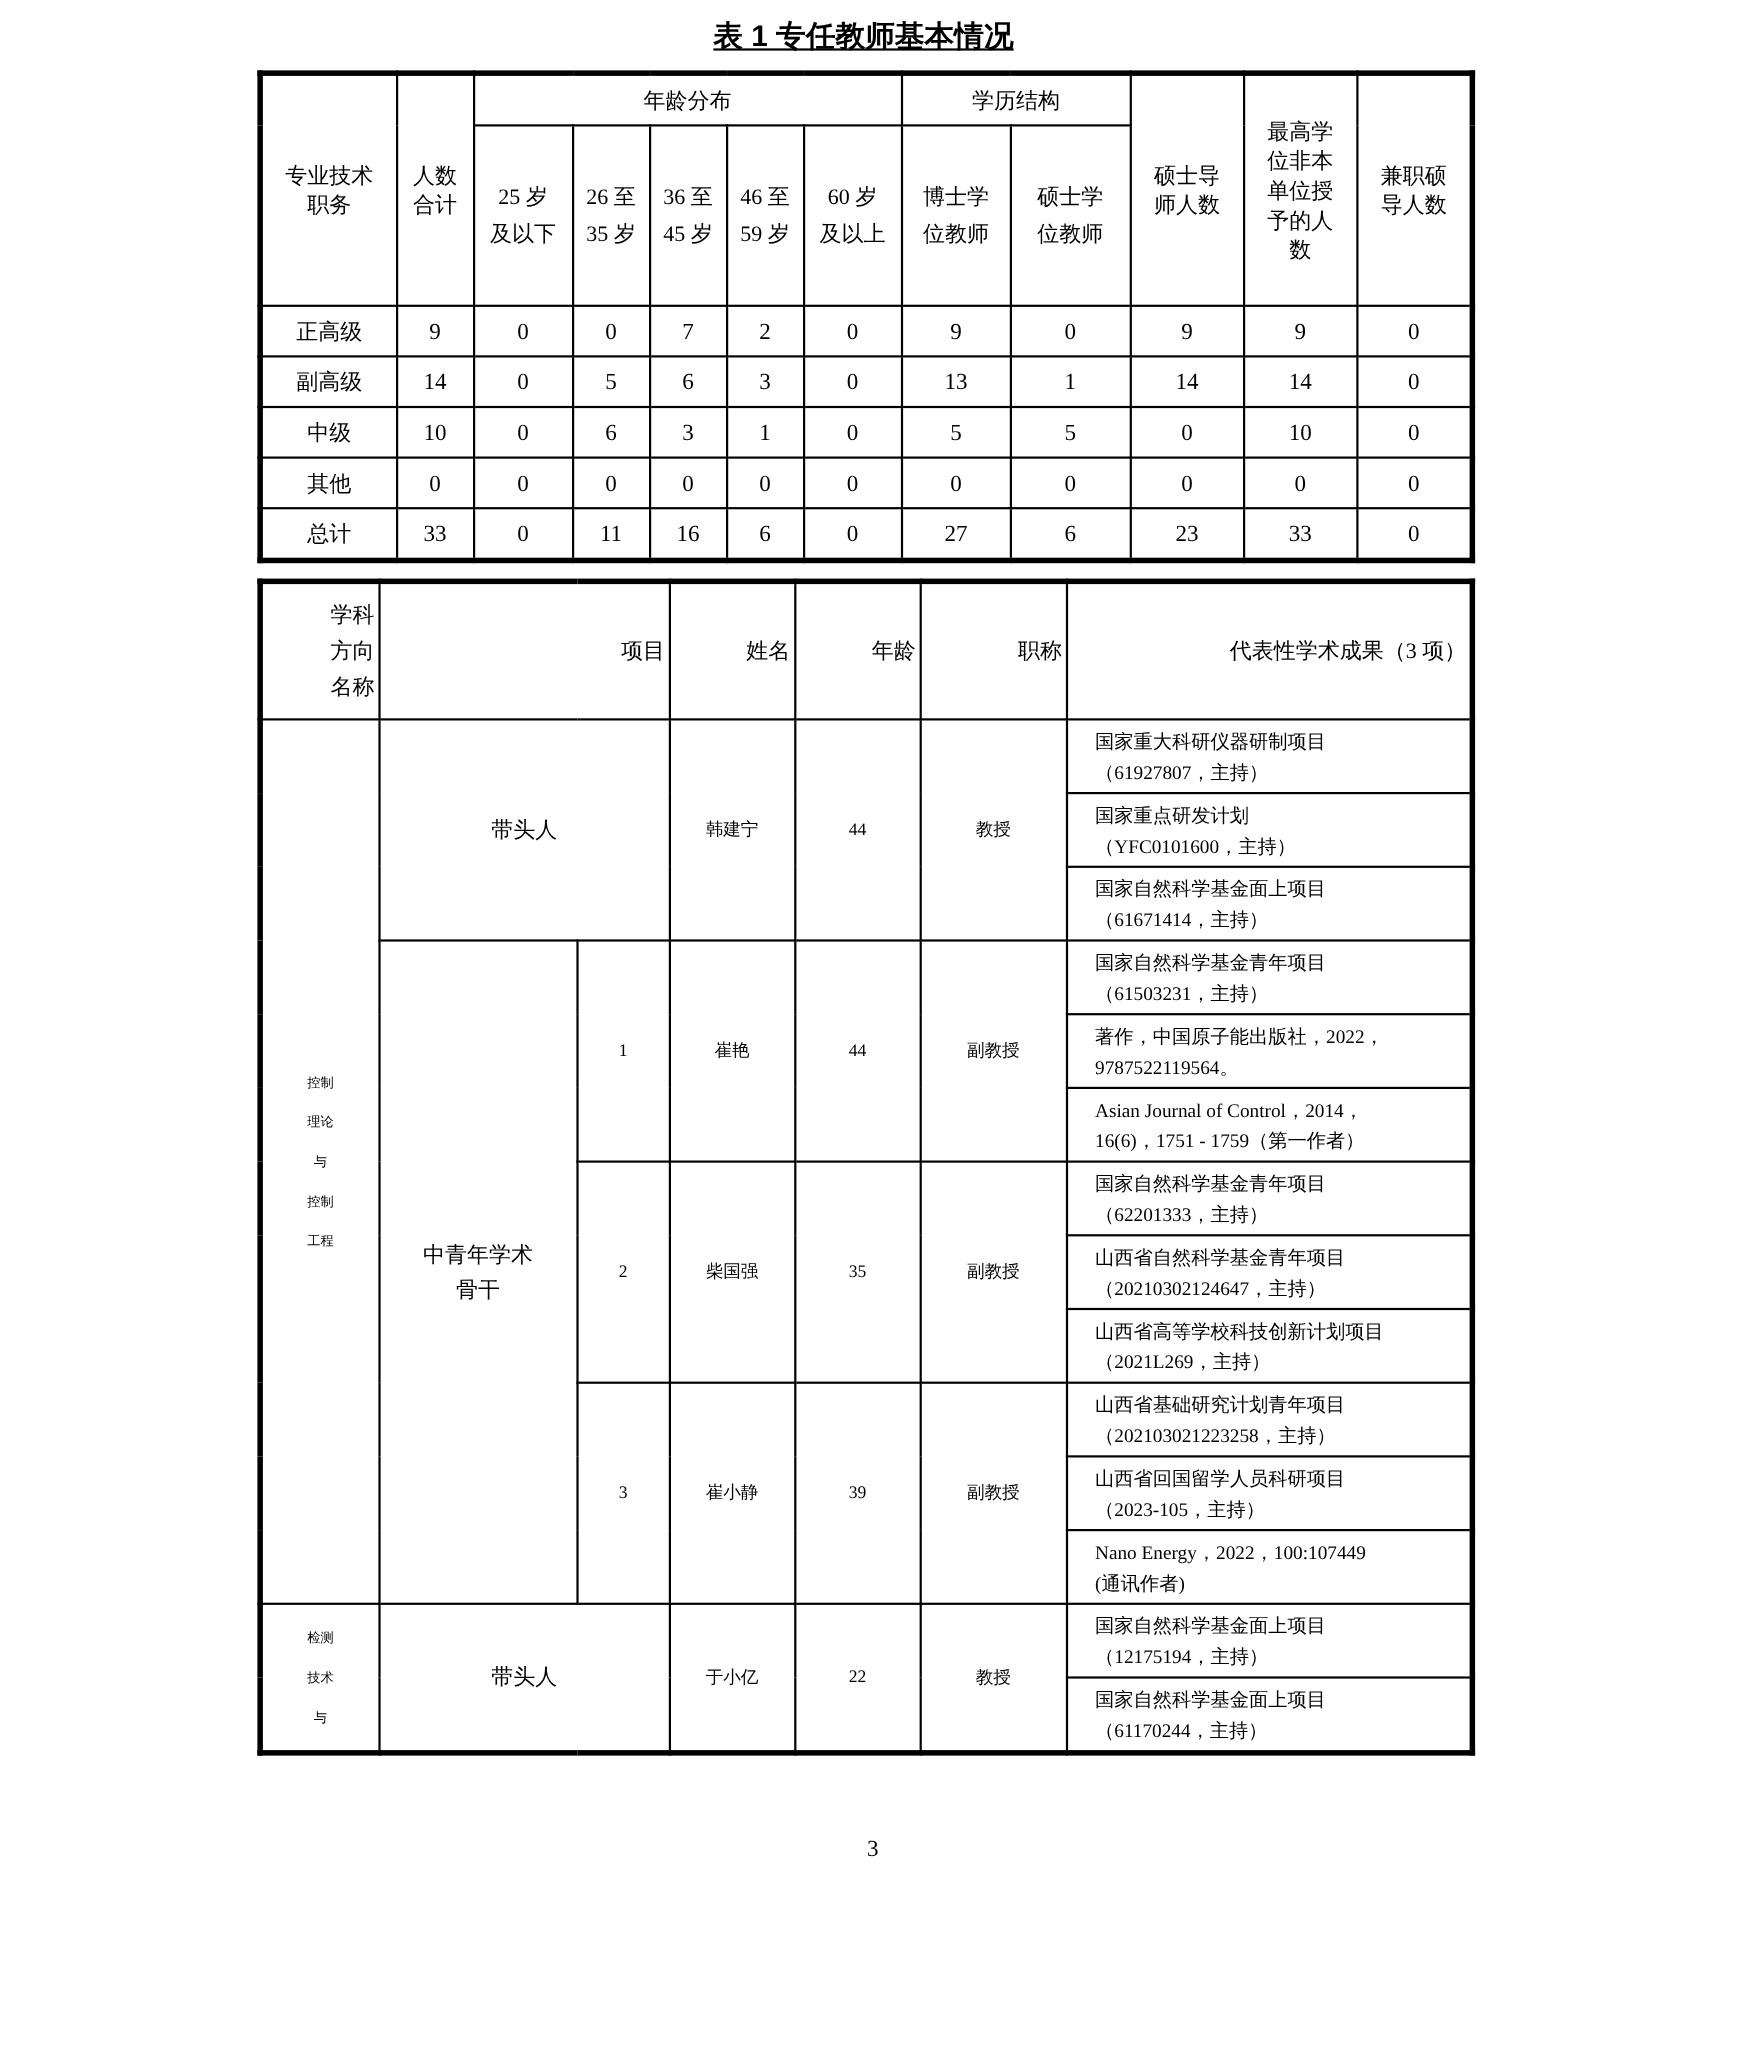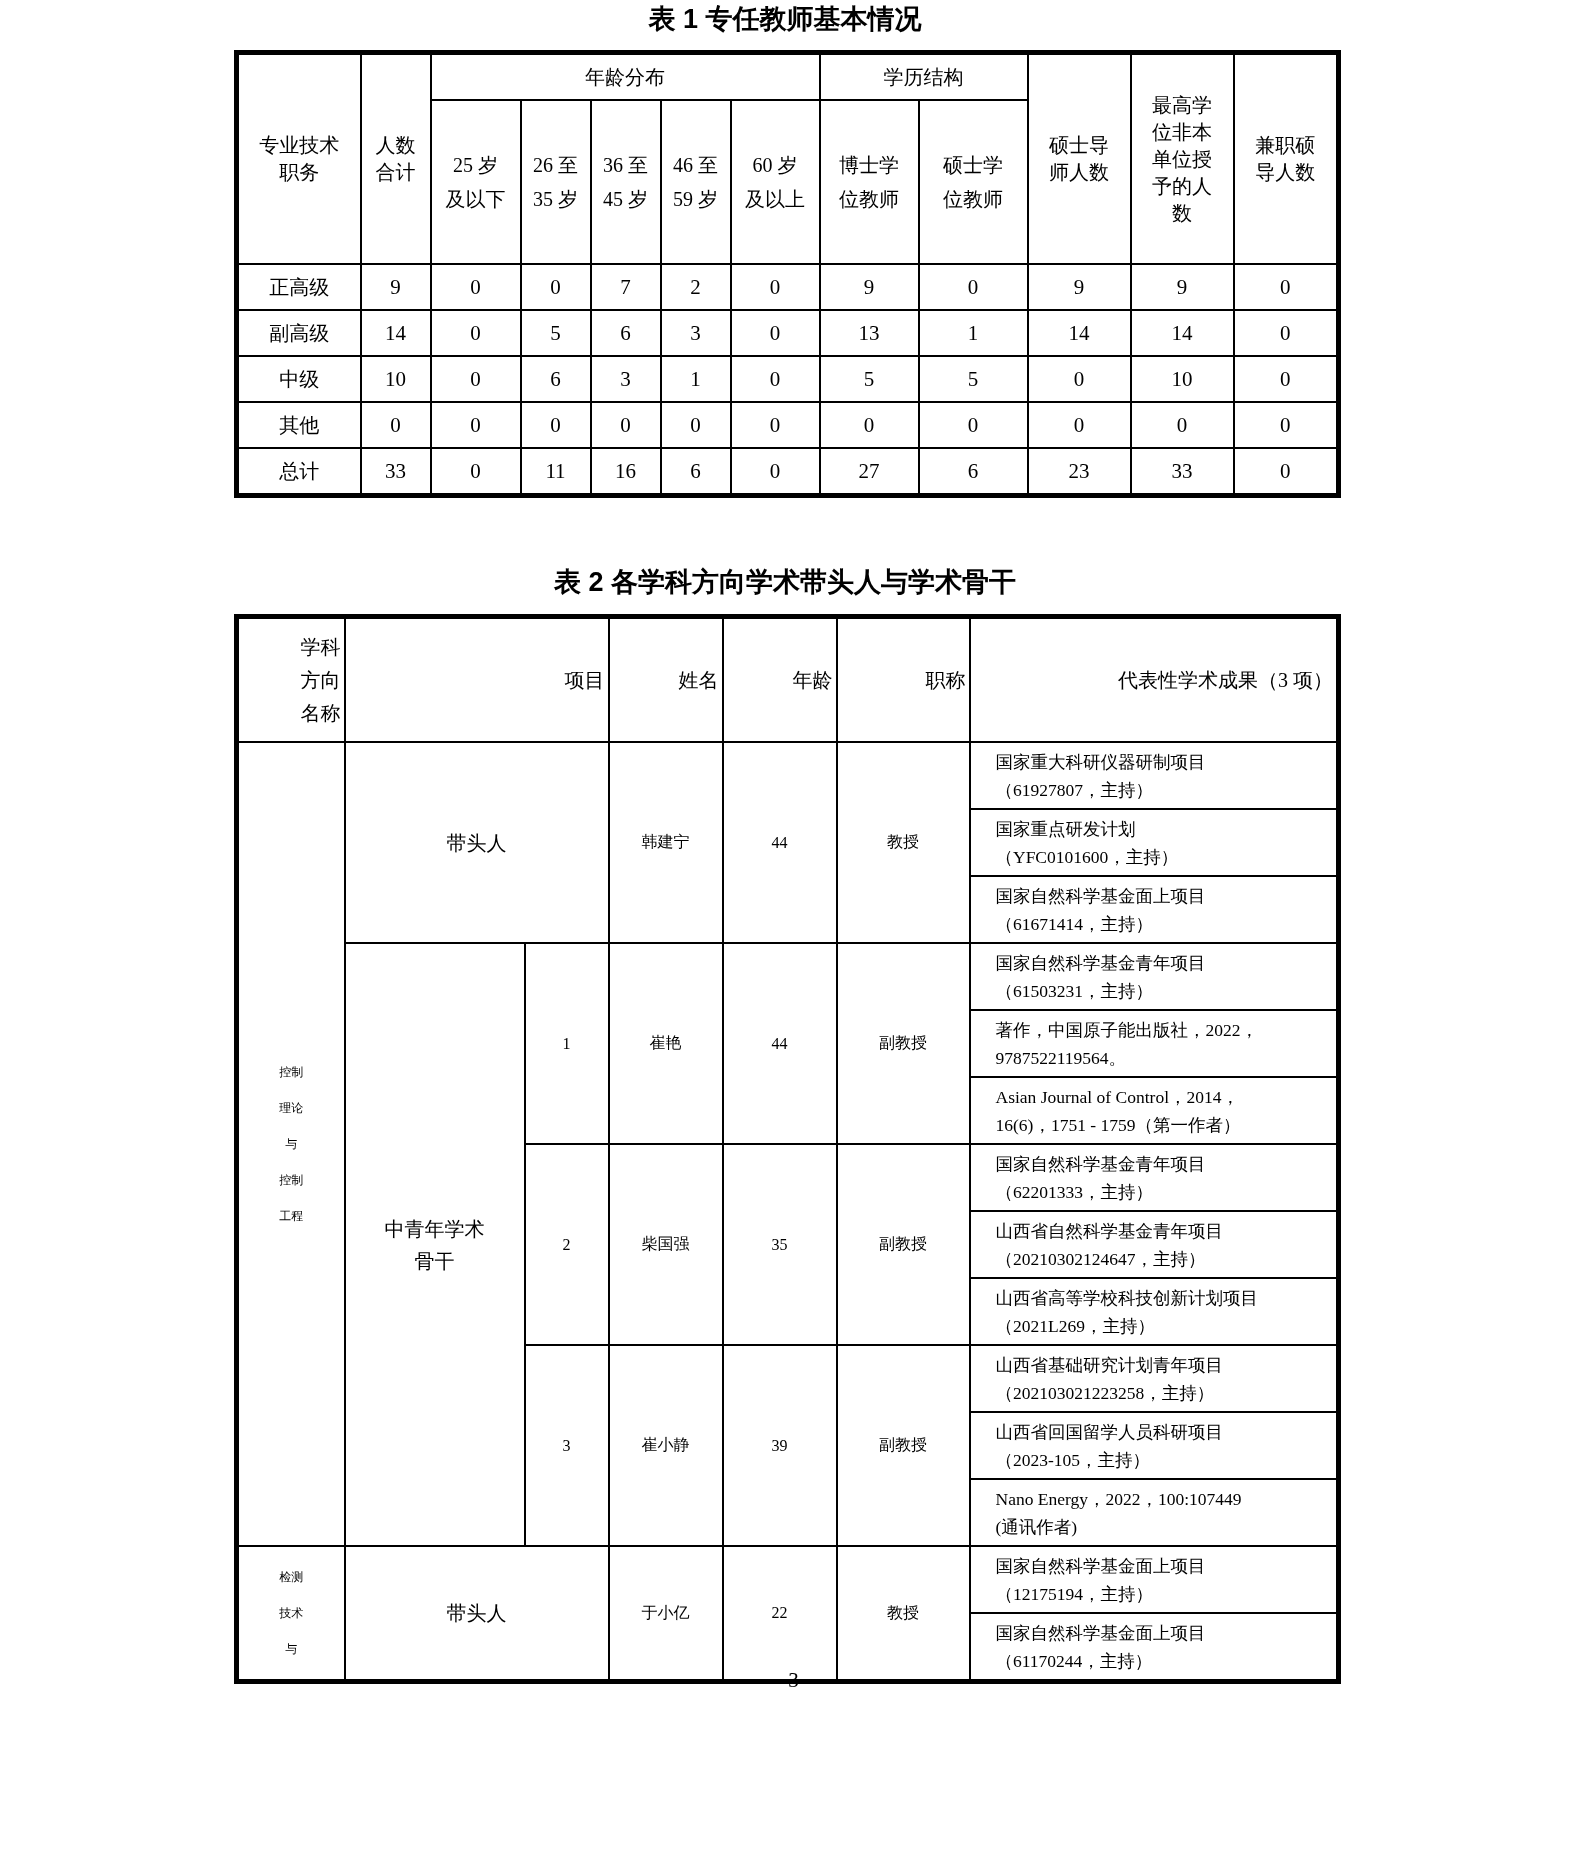--- a/index.html
+++ b/index.html
@@ -22,21 +22,21 @@
     width: 1102px;
   }
   .doc-title {
     font-family: "Liberation Sans", "DejaVu Sans", sans-serif;
     font-weight: 700;
     font-size: 27px;
     line-height: 36px;
     text-align: center;
     margin: 0;
   }
-  #title1 { padding-top: 1px; }
+  #title1 { padding-top: 15px; text-decoration: underline; }
   #title2 { margin-top: 66px; }
 
   table {
     border-collapse: collapse;
     table-layout: fixed;
     width: 1102px;
     border: 5px solid #000000;
   }
   td {
     border: 2px solid #000000;
@@ -200,21 +200,20 @@
       <td>0</td>
       <td>27</td>
       <td>6</td>
       <td>23</td>
       <td>33</td>
       <td>0</td>
     </tr>
   </tbody>
     </table>
 
-  <h2 id="title2" class="doc-title">表 2  各学科方向学术带头人与学术骨干</h2>
 
   <table class="t2">
     <colgroup>
       <col style="width:108px">
         <col style="width:180px">
         <col style="width:84px">
         <col style="width:114px">
       <col style="width:114px">
         <col style="width:133px">
         <col style="width:369px">

